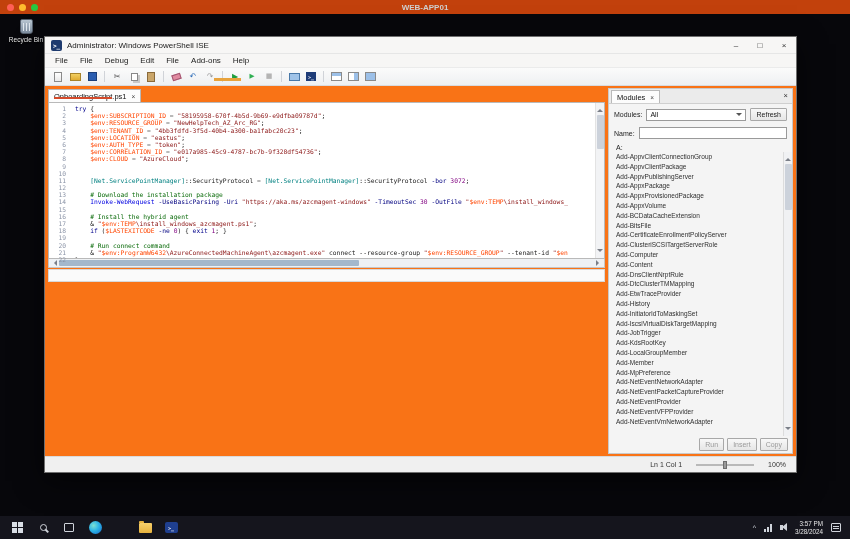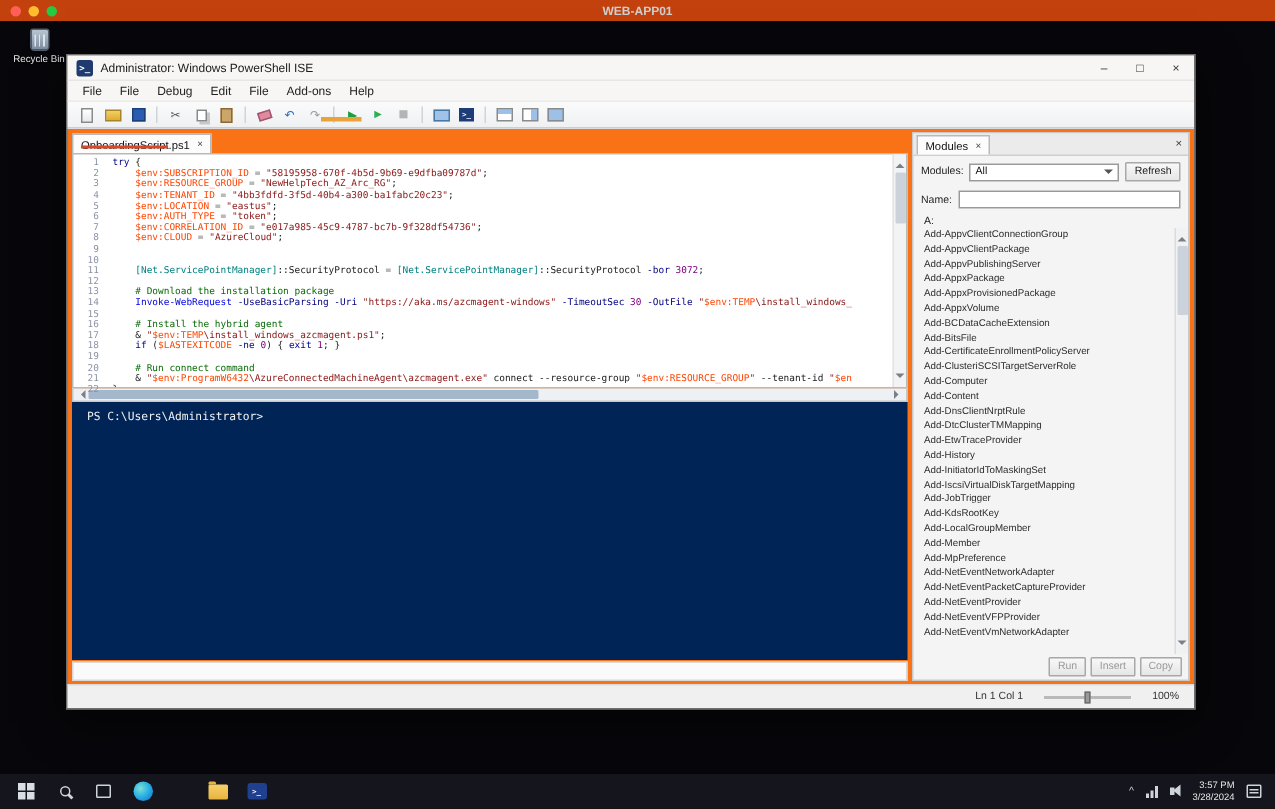--- a/index.html
+++ b/index.html
@@ -308,23 +308,20 @@
               <span class="sb-arrow arr-down"></span>
             </div>
           </div>
 
           <div class="hsb">
             <span class="sb-arrow arr-left"></span>
             <span class="hsb-thumb"></span>
             <span class="sb-arrow arr-right"></span>
           </div>
 
-          <div class="console">
-            <span>PS C:\Users\Administrator&gt;</span>
-          </div>
 
           <div class="strip"></div>
         </div>
 
         <div class="right-panel">
           <div class="panel-head">
             <div class="panel-tab">
               <span>Modules</span>
               <span class="tab-close">×</span>
             </div>

